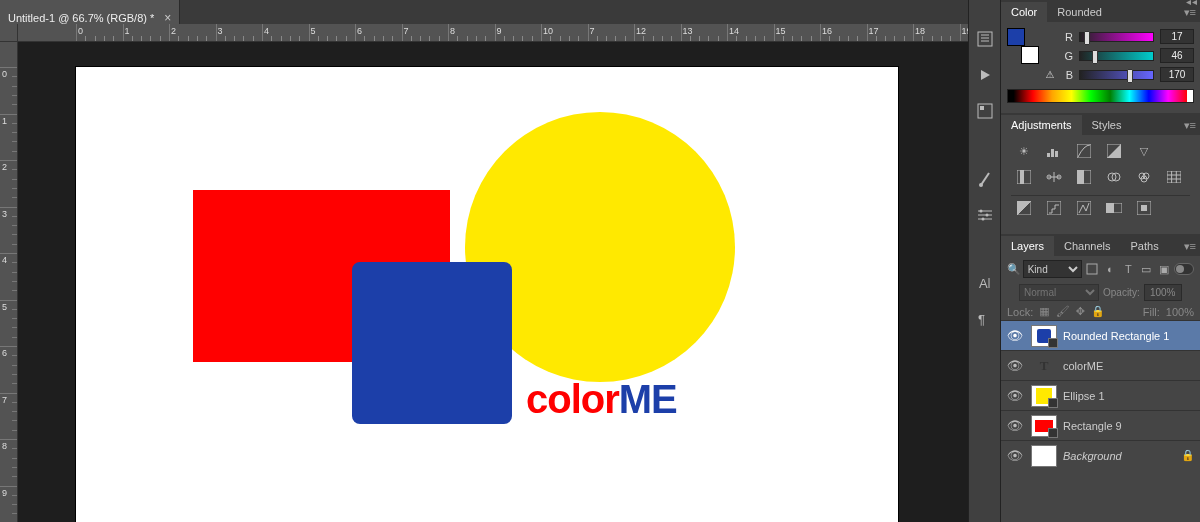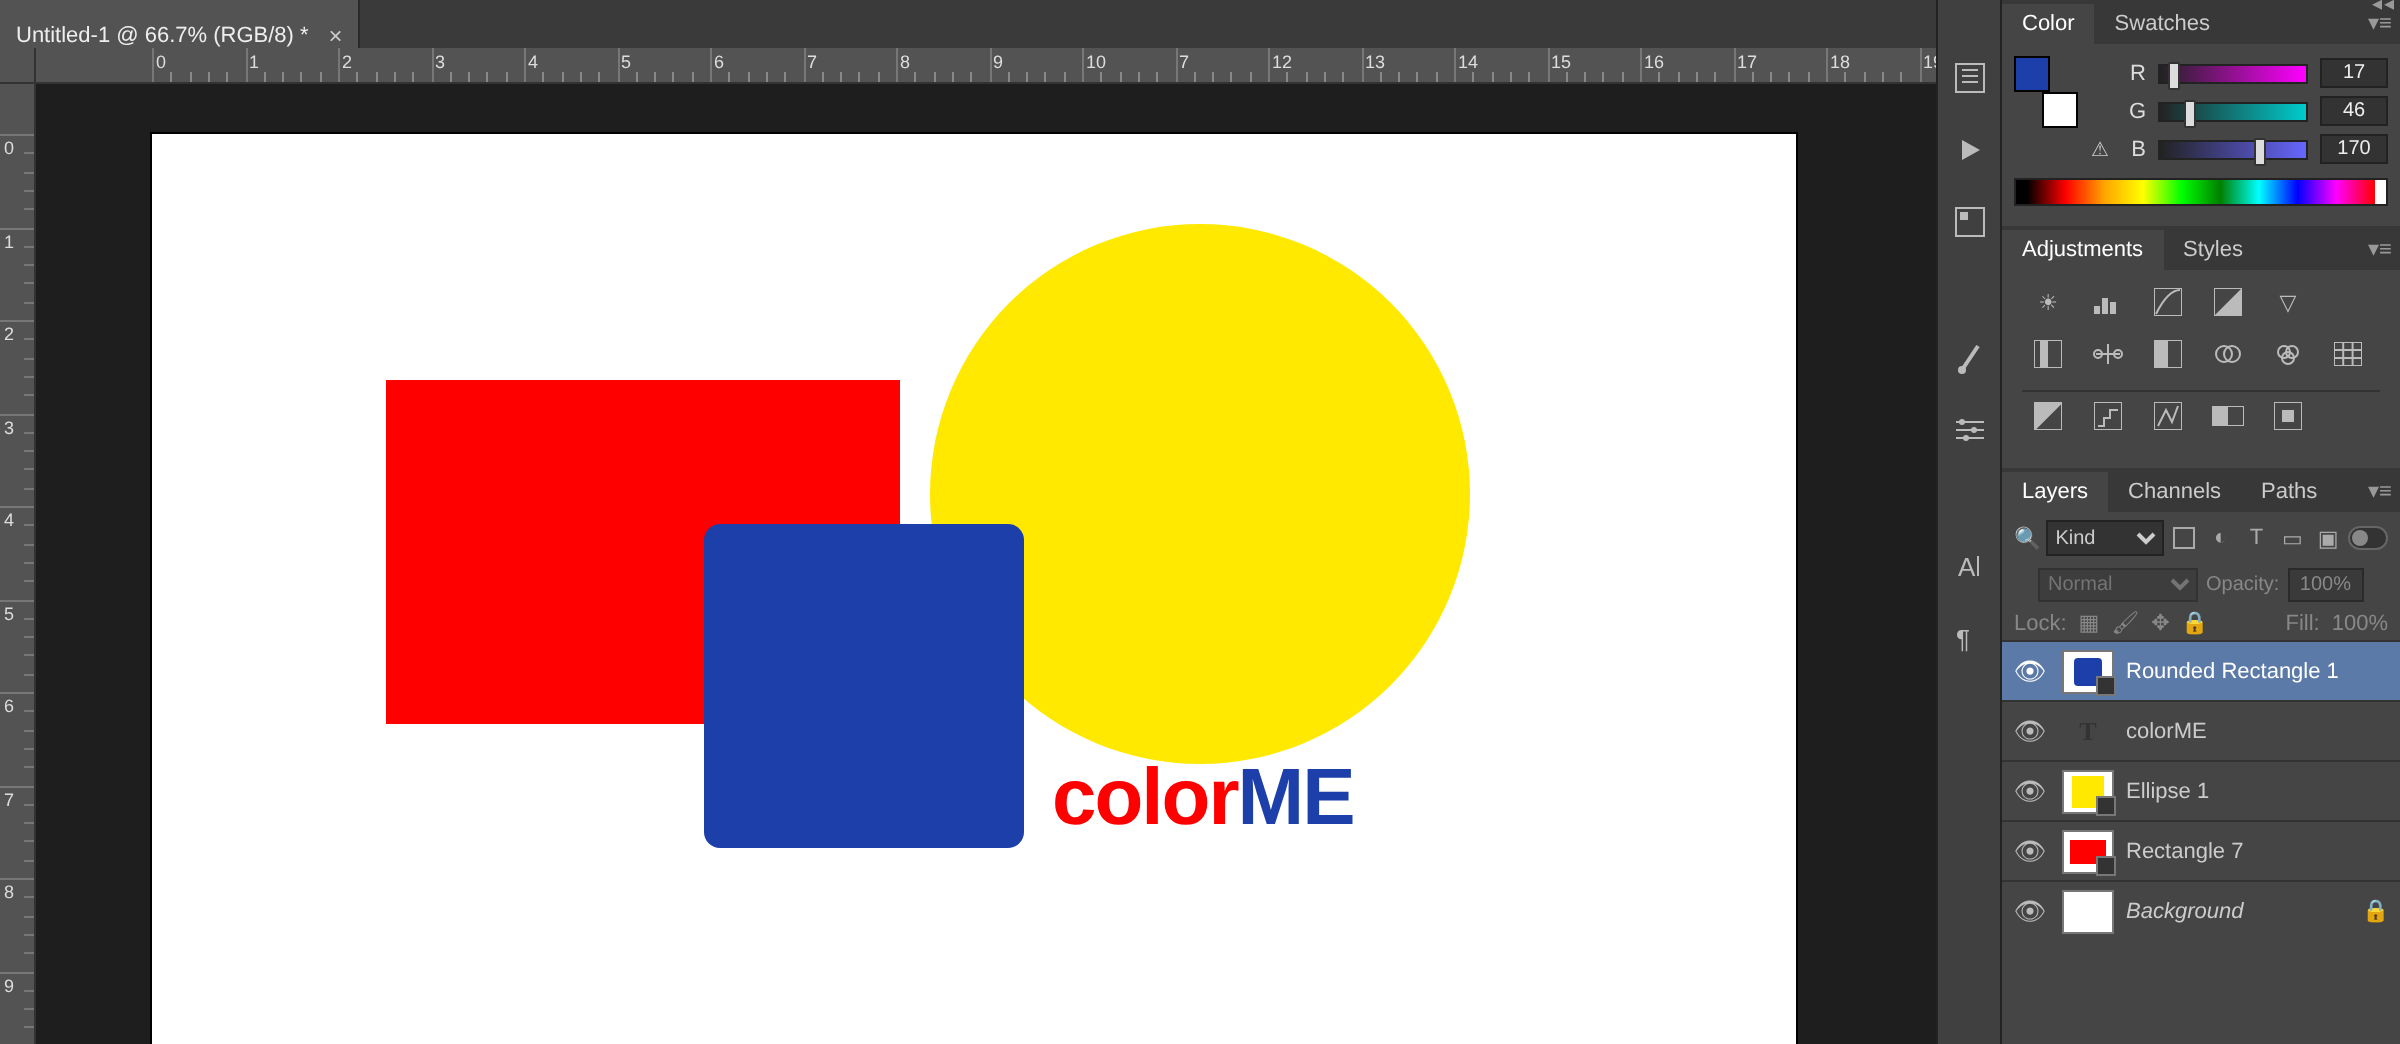--- a/index.html
+++ b/index.html
@@ -357,21 +357,21 @@
           </svg>
         </div>
     </div>
 
     <div class="panels">
 
       <div class="panel color-panel">
         <div class="panel-tabs">
           <span class="collapse">◂◂</span>
           <div class="tab active">Color</div>
-          <div class="tab">Swatches</div>
+          <div class="tab">Rounded</div>
           <div class="panel-menu">▾≡</div>
         </div>
         <div class="panel-body">
           <div class="swatch-pair">
             <div class="swatch-bg"></div>
             <div class="swatch-fg"></div>
           </div>
           <div style="overflow:hidden">
             <div class="color-row">
               <span class="mark"></span>
@@ -567,21 +567,21 @@
                   <div class="corner"></div>
                 </div>
               <div class="name">Ellipse 1</div>
             </div>
             <div class="layer">
               <div class="vis">👁</div>
               <div class="thumb">
                   <div class="mini-red"></div>
                   <div class="corner"></div>
                 </div>
-              <div class="name">Rectangle 7</div>
+              <div class="name">Rectangle 9</div>
             </div>
             <div class="layer bg">
               <div class="vis">👁</div>
               <div class="thumb"></div>
               <div class="name">Background</div>
               <div class="lock">🔒</div>
             </div>
           </div>
         </div>
       </div>

